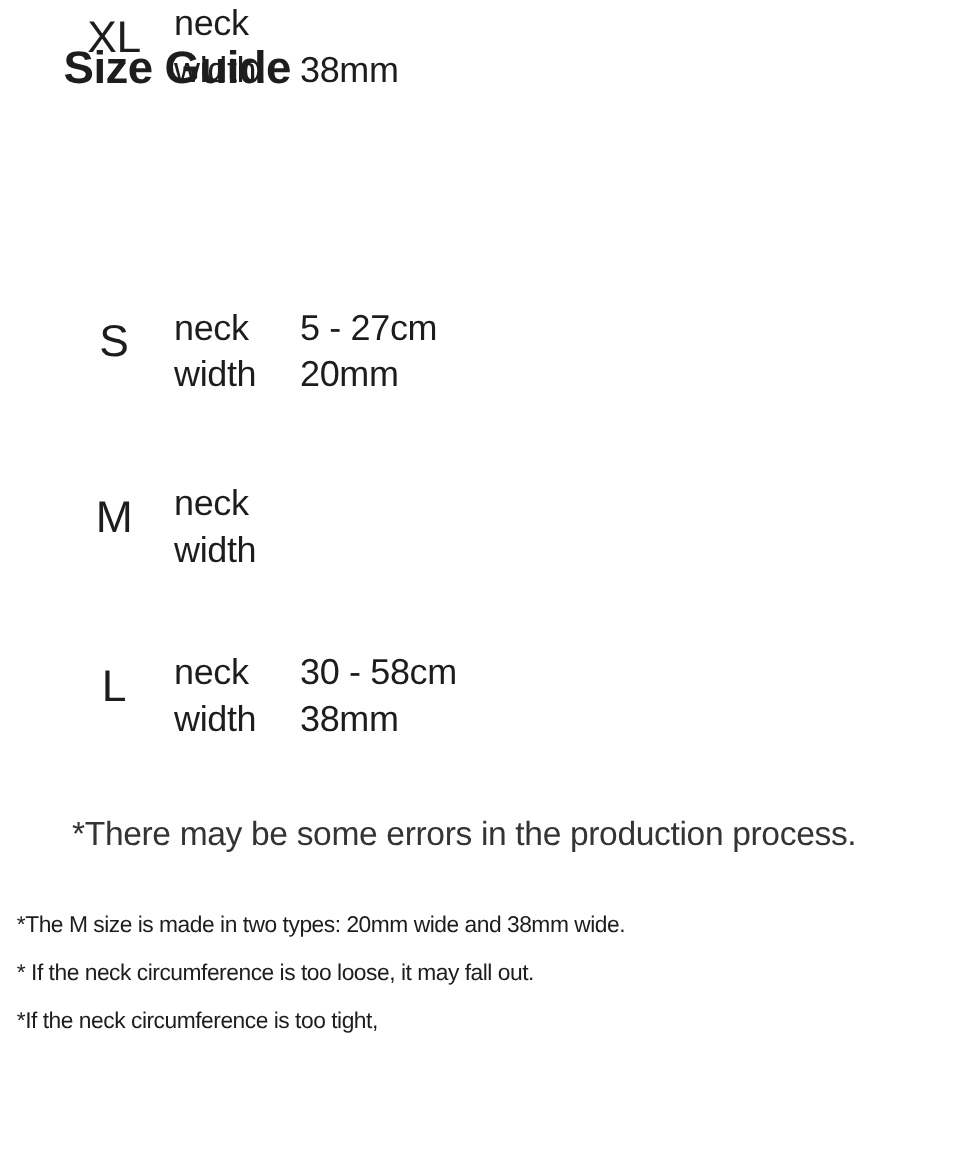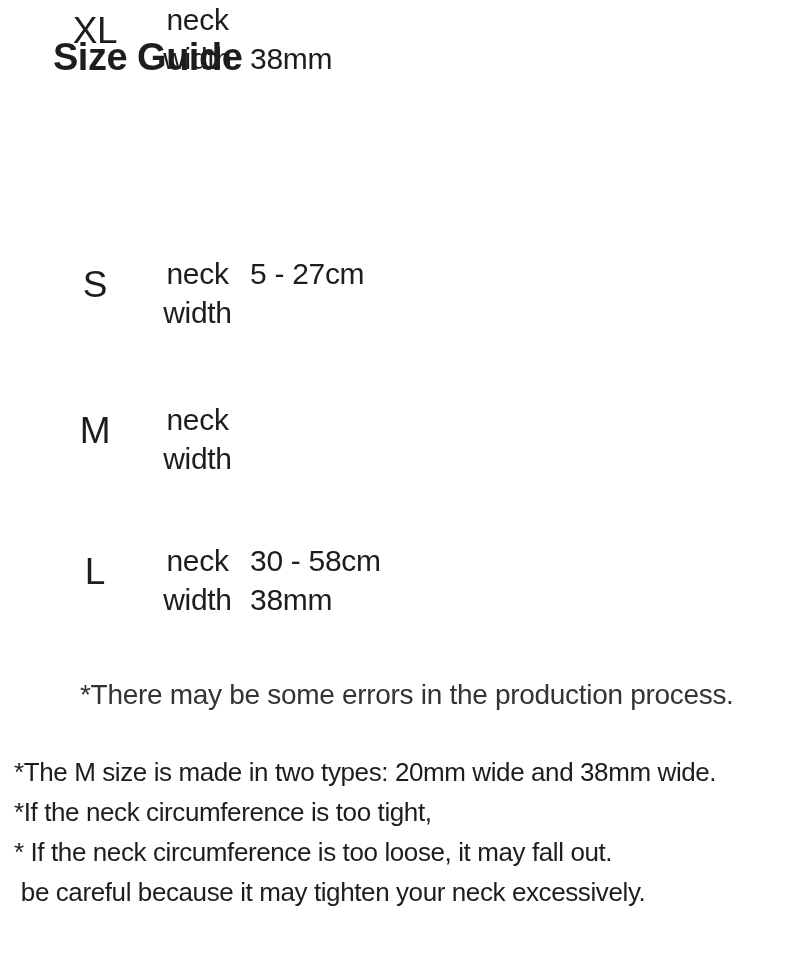--- a/index.html
+++ b/index.html
@@ -43,59 +43,58 @@
     grid-row: 1 / span 2;
     grid-column: 1;
     align-self: center;
     text-align: center;
     font-size: 37px;
     transform: translateY(-8px);
   }
   .spec-label {
     grid-column: 2;
     padding-left: 15px;
-    text-align: center;
   }
   .spec-value {
     grid-column: 3;
   }
   .production-note {
     position: absolute;
     left: 60px; top: 679px;
     font-size: 28px;
     font-weight: 300;
     letter-spacing: -0.3px;
     color: #343434;
     white-space: pre-wrap;
-    margin-left: 20px;
   }
   .footnotes {
     position: absolute;
     left: 14px; top: 752px;
-    font-size: 26px;
+    font-size: 19px;
     line-height: 40px;
     letter-spacing: -0.4px;
     color: #1d1d1d;
   }
   .footnote-line {
     white-space: pre-wrap;
   }
 </style>
 </head>
 <body>
 
 <div class="page">
 
   <div class="title">Size Guide</div>
 
   <div class="size-group">
     <div class="size-label">S</div>
     <div class="spec-label">neck</div>
     <div class="spec-value">5 - 27cm</div>
     <div class="spec-label">width</div>
+    <div class="spec-value">20mm</div>
   </div>
 
   <div class="size-group">
     <div class="size-label">M</div>
     <div class="spec-label">neck</div>
     <div class="spec-label">width</div>
   </div>
 
   <div class="size-group">
     <div class="size-label">L</div>
@@ -109,18 +108,17 @@
     <div class="size-label">XL</div>
     <div class="spec-label">neck</div>
     <div class="spec-label">width</div>
     <div class="spec-value">38mm</div>
   </div>
 
   <div class="production-note">*There may be some errors in the production process.</div>
 
   <div class="footnotes">
     <div class="footnote-line">*The M size is made in two types: 20mm wide and 38mm wide.</div>
+    <div class="footnote-line">* If the neck circumference is too loose, it may fall out.</div>
     <div class="footnote-line">*If the neck circumference is too tight,</div>
-    <div class="footnote-line">* If the neck circumference is too loose, it may fall out.</div>
-    <div class="footnote-line"> be careful because it may tighten your neck excessively.</div>
   </div>
 
 </div>
 
 </body></html>

